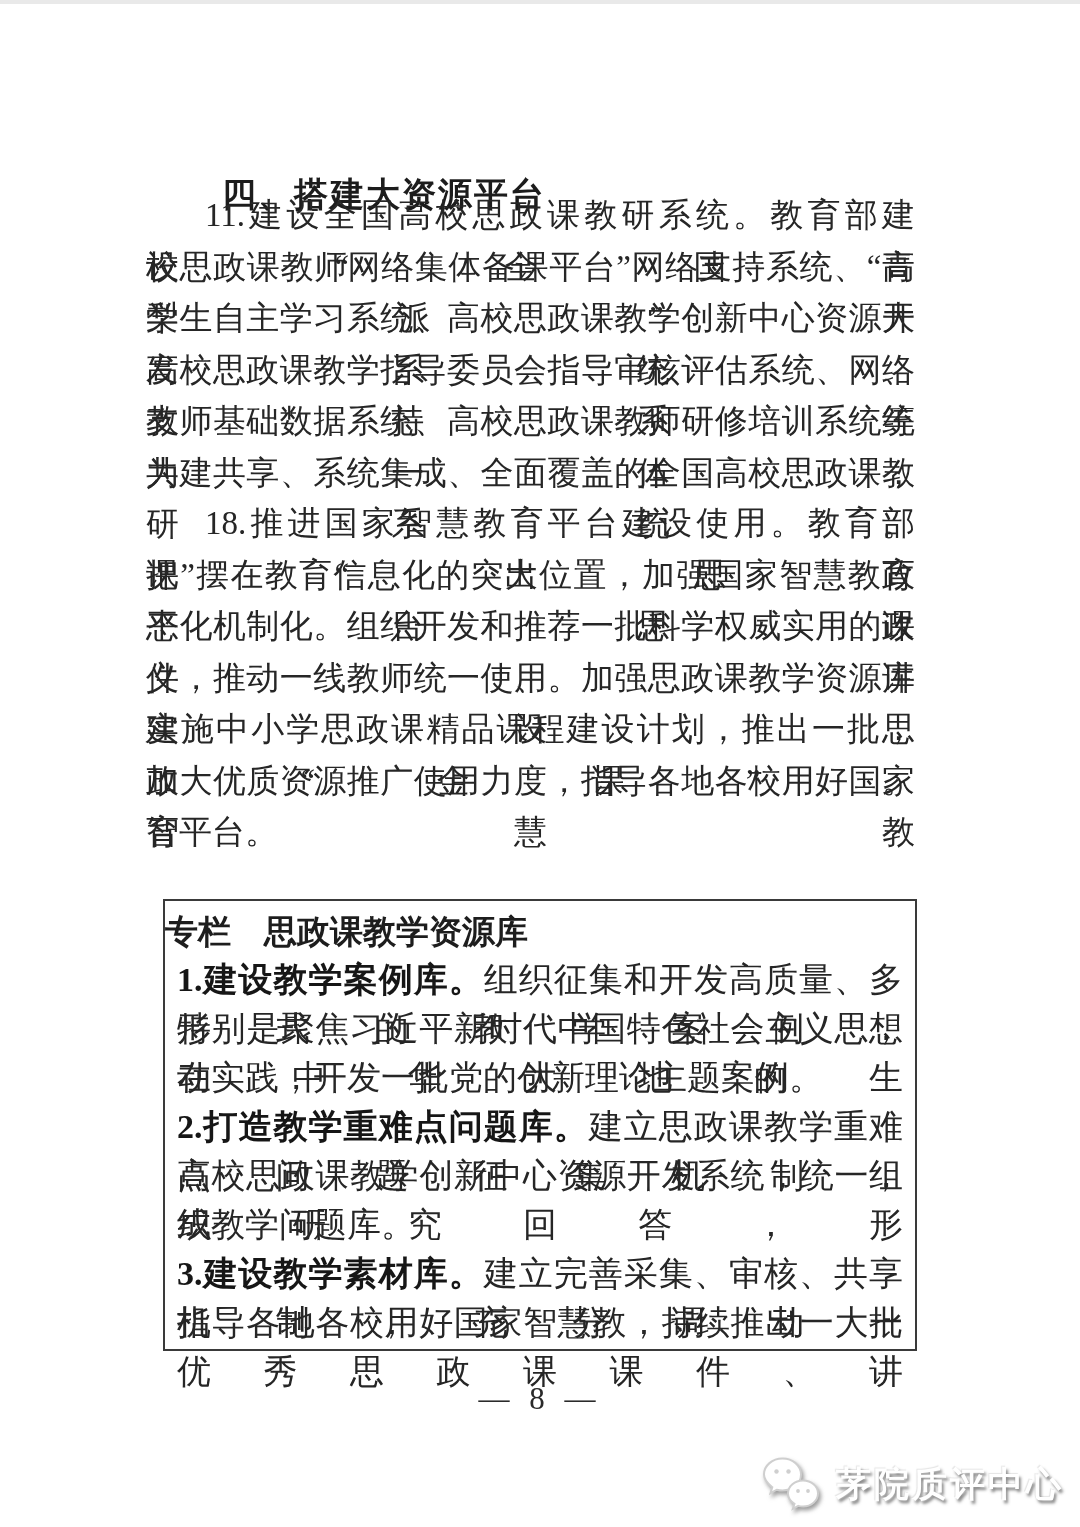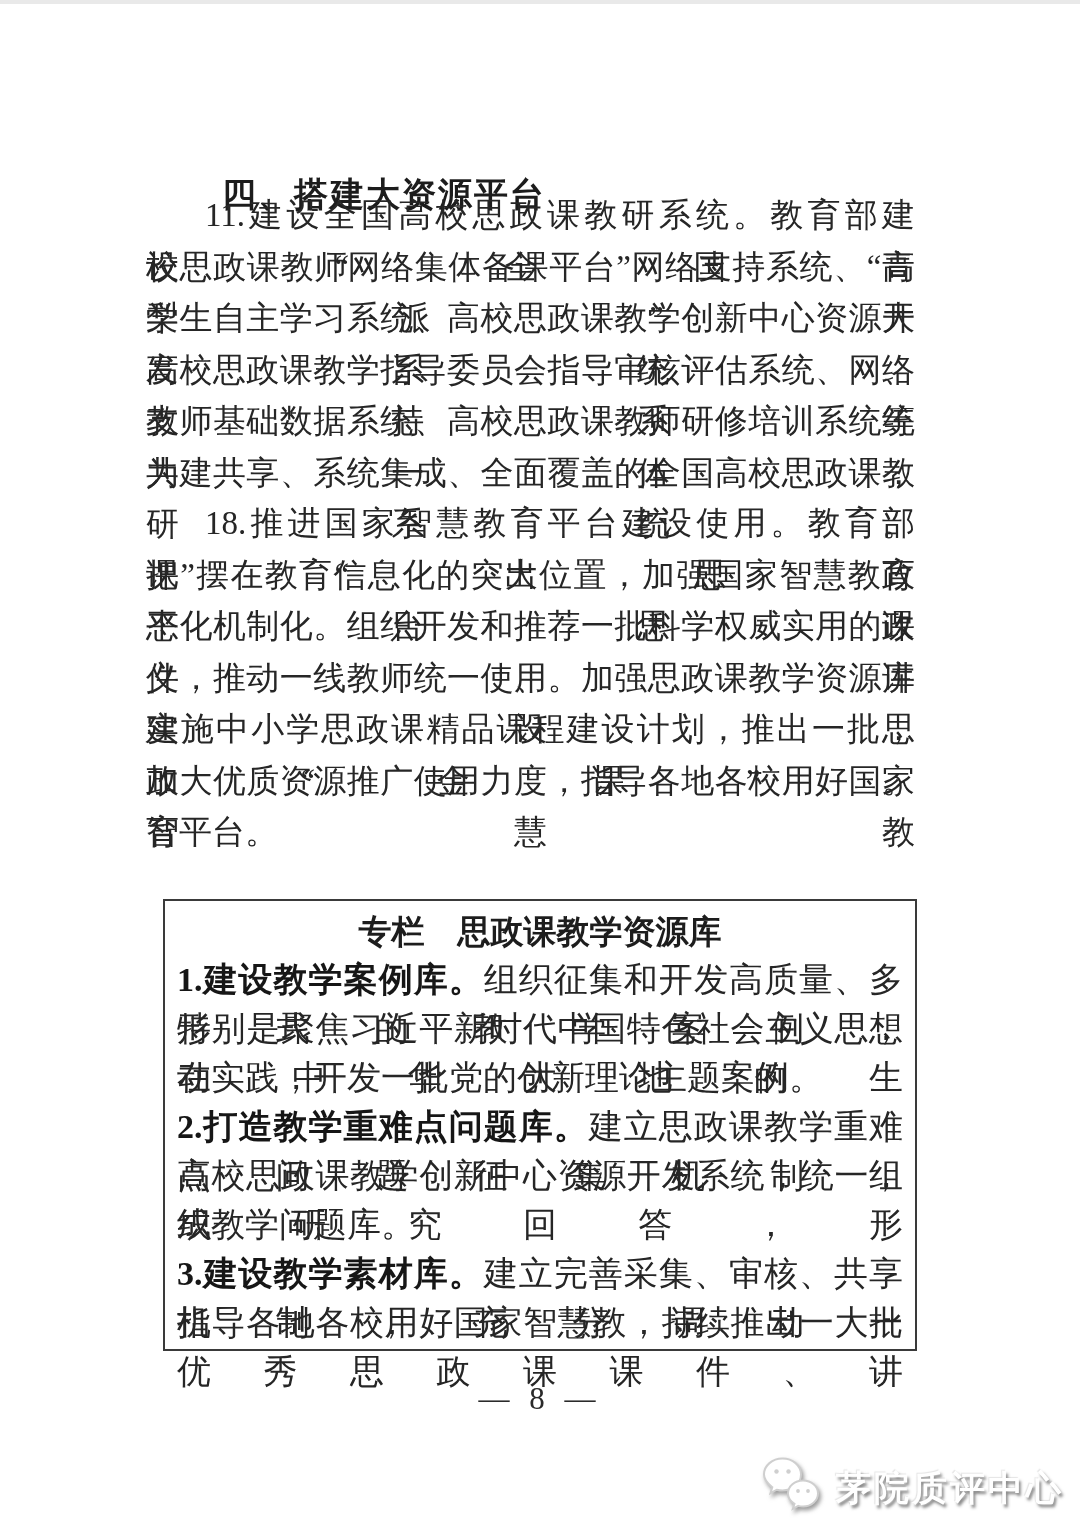--- a/index.html
+++ b/index.html
@@ -35,42 +35,41 @@
   
   .column-box{
     position:absolute;left:163px;top:895px;
     width:754px;height:452px;
     border:2px solid #3a3a3a;
     box-sizing:border-box;
     background:#ffffff;
   }
   .box-title{
     margin-top:8px;height:46px;line-height:46px;
-    text-align:center;
     font-family:"Liberation Sans","DejaVu Sans",sans-serif;
     font-size:33px;font-weight:bold;color:#1d1d1d;
   }
   .box-line{
     padding:0 12px;
     font-size:34px;line-height:49px;height:49px;
     text-align:justify;text-align-last:justify;
     color:#262626;
   }
   .box-line.short{text-align:left;text-align-last:left;}
   .box-line b{font-weight:bold;color:#161616;}
   
   .page-number{
     position:absolute;left:0;top:1375px;width:1080px;
     text-align:center;font-size:31px;line-height:40px;
     letter-spacing:6px;color:#2a2a2a;
   }
   
   .watermark{
     position:absolute;top:1452px;right:16px;
-    display:flex;align-items:flex-end;gap:14px;
+    display:flex;align-items:center;gap:14px;
   }
   .watermark .wm-icon{
     filter:drop-shadow(2px 3px 2px rgba(130,130,130,0.8));
   }
   .watermark .wm-label{
     font-family:"Liberation Sans","DejaVu Sans",sans-serif;
     font-size:35px;font-weight:bold;letter-spacing:3px;
     color:#ffffff;
     text-shadow:2px 3px 3px rgba(125,125,125,0.9), -1px -1px 1px rgba(190,190,190,0.4);
   }

